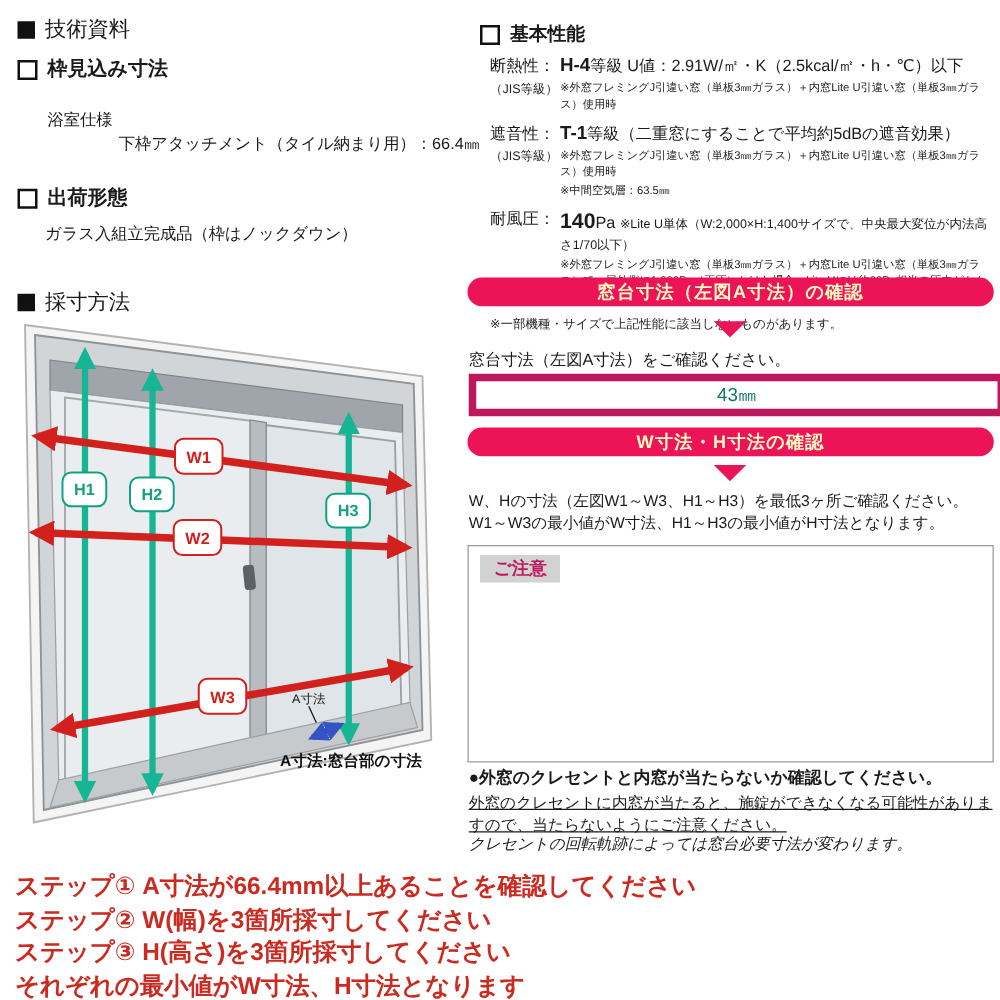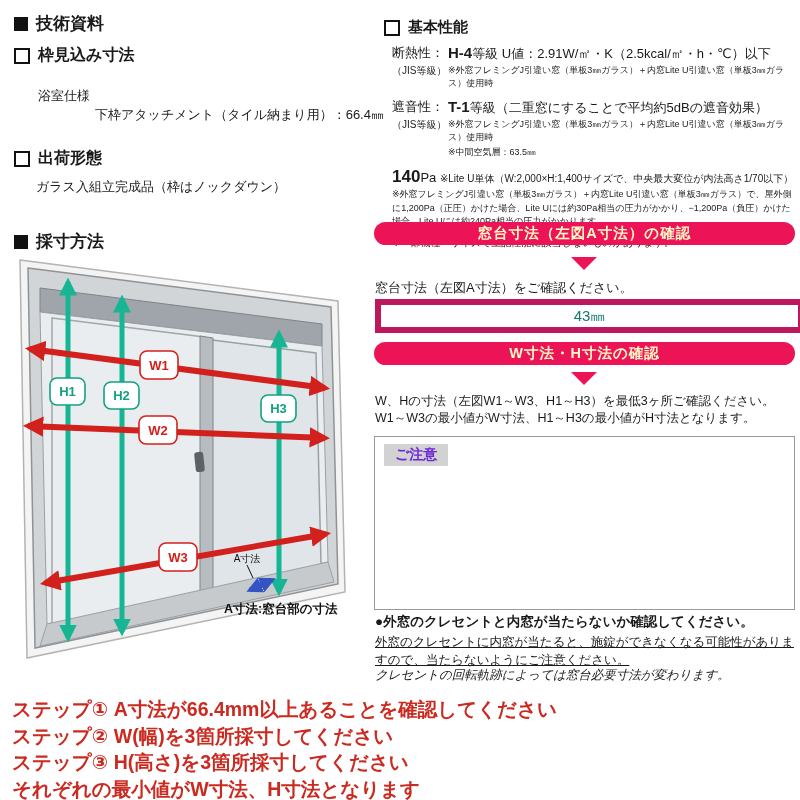--- a/index.html
+++ b/index.html
@@ -1,20 +1,20 @@
 <!DOCTYPE html>
 <html><head>
 <meta charset="utf-8">
 <style>
   html,body{margin:0;padding:0;background:#fff;}
   #page{position:relative;width:800px;height:800px;background:#fff;overflow:hidden;
         font-family:"Liberation Sans","DejaVu Sans",sans-serif;color:#1a1a1a;}
   .abs{position:absolute;}
   
-  .h-main{font-size:17px;font-weight:bold;display:flex;align-items:center;gap:8px;}
+  .h-main{font-size:17px;font-weight:normal;display:flex;align-items:center;gap:8px;}
   .h-sub{font-size:16px;font-weight:bold;display:flex;align-items:center;gap:8px;}
   .sq-fill{width:14px;height:14px;background:#111;display:inline-block;flex:0 0 auto;}
   .sq-line{width:12px;height:12px;border:2px solid #111;display:inline-block;flex:0 0 auto;}
   .t13{font-size:13px;}
   .t12{font-size:12.5px;line-height:1.45;}
   
   .perf-row{display:flex;margin-bottom:7px;}
   .perf-labelcol{width:56px;flex:0 0 auto;}
   .perf-label{font-size:13px;}
   .perf-jis{font-size:10px;color:#222;margin-top:2px;}
@@ -25,21 +25,21 @@
   .perf-foot{font-size:10px;margin-top:4px;}
   
   .banner{width:421px;height:23px;border-radius:12px;color:#fef9c3;font-size:14.5px;font-weight:bold;
           display:flex;align-items:center;justify-content:center;letter-spacing:1px;}
   .tri-down{width:0;height:0;border-left:13px solid transparent;border-right:13px solid transparent;
             border-top:13px solid #ec1457;}
   .valuebox{width:417px;height:22px;border:6px solid #be185d;background:#fff;display:flex;
             align-items:center;justify-content:center;font-size:15px;color:#0f766e;}
   
   .caution{width:419px;height:172px;border:1px solid #999;background:#fff;}
-  .caution-tag{display:inline-block;background:#d2d2d2;color:#6d28d9;font-weight:bold;font-size:14px;
+  .caution-tag{display:inline-block;background:#d2d2d2;color:#be185d;font-weight:bold;font-size:14px;
                padding:2px 11px;}
   .bold{font-weight:bold;}
   
   .step-line{font-size:19.5px;font-weight:bold;line-height:26.5px;white-space:nowrap;}
   
   text{font-family:"Liberation Sans","DejaVu Sans",sans-serif;}
   .lblW{font-size:13px;font-weight:bold;fill:#d2201c;}
   .lblH{font-size:13px;font-weight:bold;fill:#12a183;}
   .small-black{font-size:10px;fill:#111;}
   .cap-bold{font-size:12.5px;font-weight:bold;fill:#111;}
@@ -166,20 +166,23 @@
         <div class="perf-jis">（JIS等級）</div>
       </div>
       <div>
         <div class="perf-main"><span class="perf-grade">T-1</span><span>等級（二重窓にすることで平均約5dBの遮音効果）</span></div>
         <div class="perf-note">※外窓フレミングJ引違い窓（単板3㎜ガラス）＋内窓Lite U引違い窓（単板3㎜ガラス）使用時</div>
         <div class="perf-note">※中間空気層：63.5㎜</div>
       </div>
     </div>
 
     <div class="perf-row">
+      <div class="perf-labelcol">
+        <div class="perf-label">耐風圧：</div>
+      </div>
       <div>
         <div class="perf-main"><span class="perf-grade big">140</span><span>Pa</span> <span style="font-size:10px;">※Lite U単体（W:2,000×H:1,400サイズで、中央最大変位が内法高さ1/70以下）</span></div>
         <div class="perf-note">※外窓フレミングJ引違い窓（単板3㎜ガラス）＋内窓Lite U引違い窓（単板3㎜ガラス）で、屋外側に1,200Pa（正圧）かけた場合、Lite Uには約30Pa相当の圧力がかかり、−1,200Pa（負圧）かけた場合、Lite Uには約240Pa相当の圧力がかかります。</div>
       </div>
     </div>
     <div class="perf-foot">※一部機種・サイズで上記性能に該当しないものがあります。</div>
   </div>
 
   <div class="abs banner" style="left:374px;top:222px;background:#ec1457;">窓台寸法（左図A寸法）の確認</div>
   <div class="abs tri-down" style="left:571px;top:257px;"></div>

